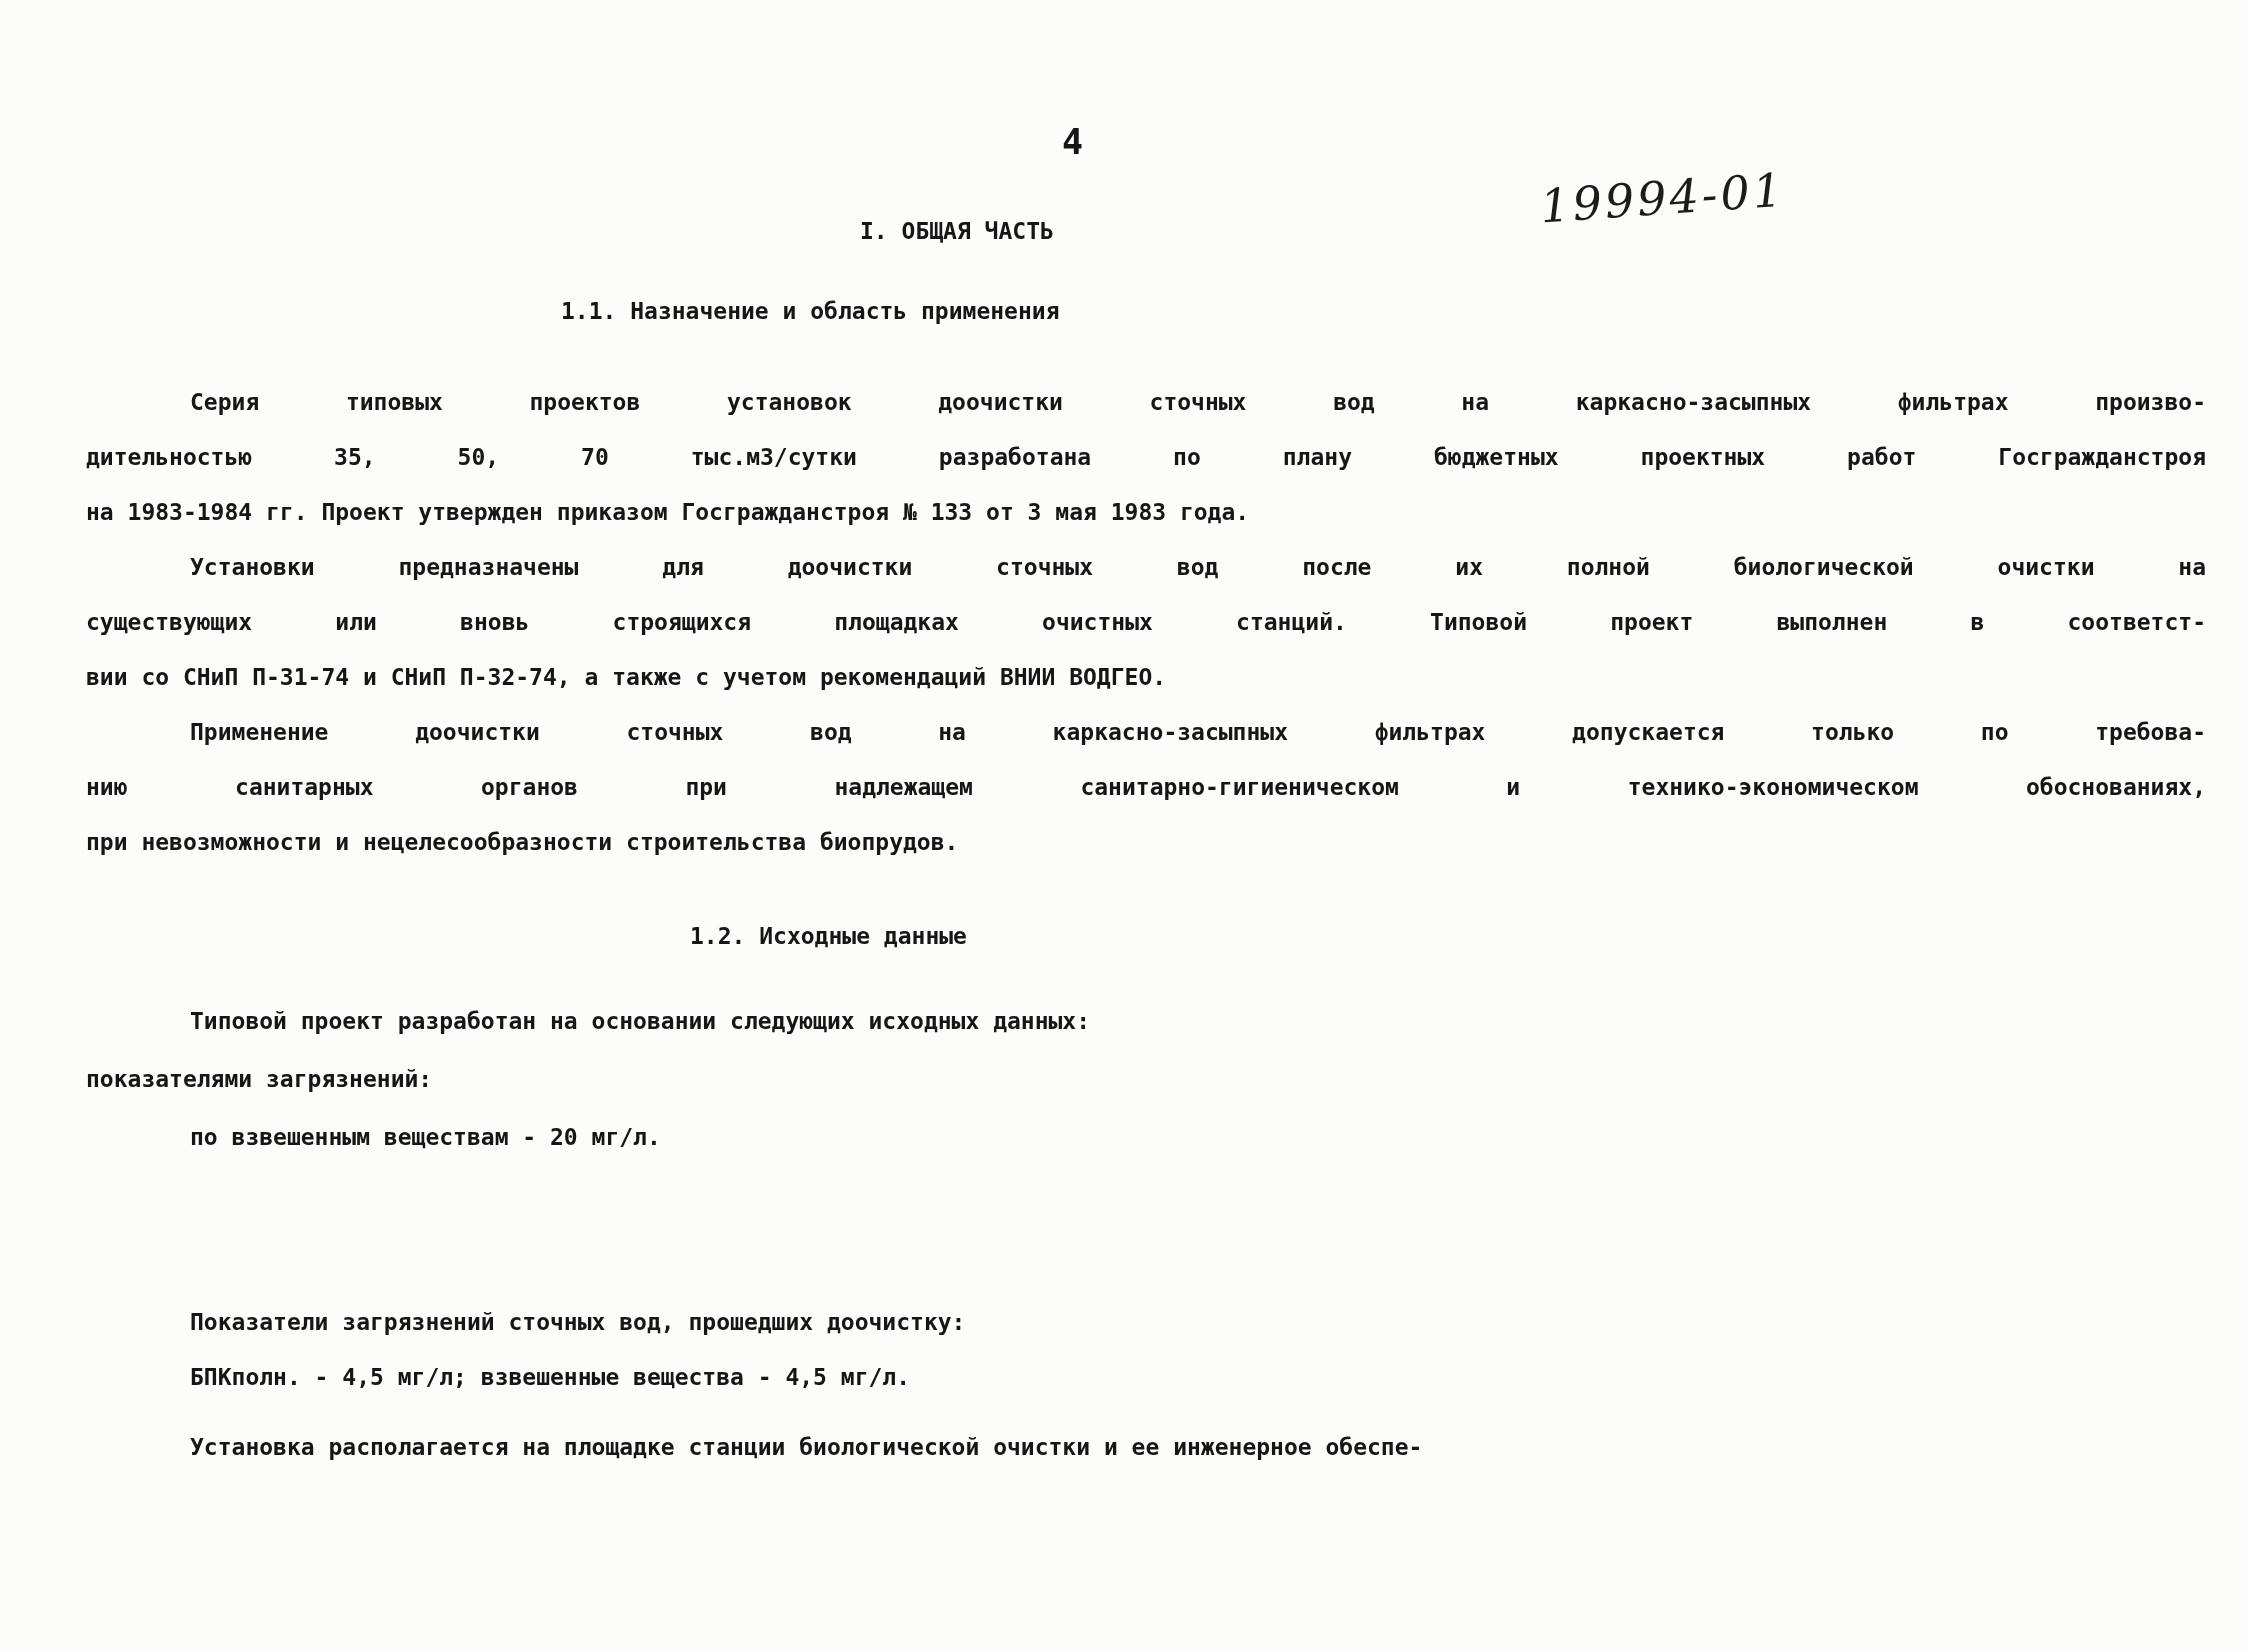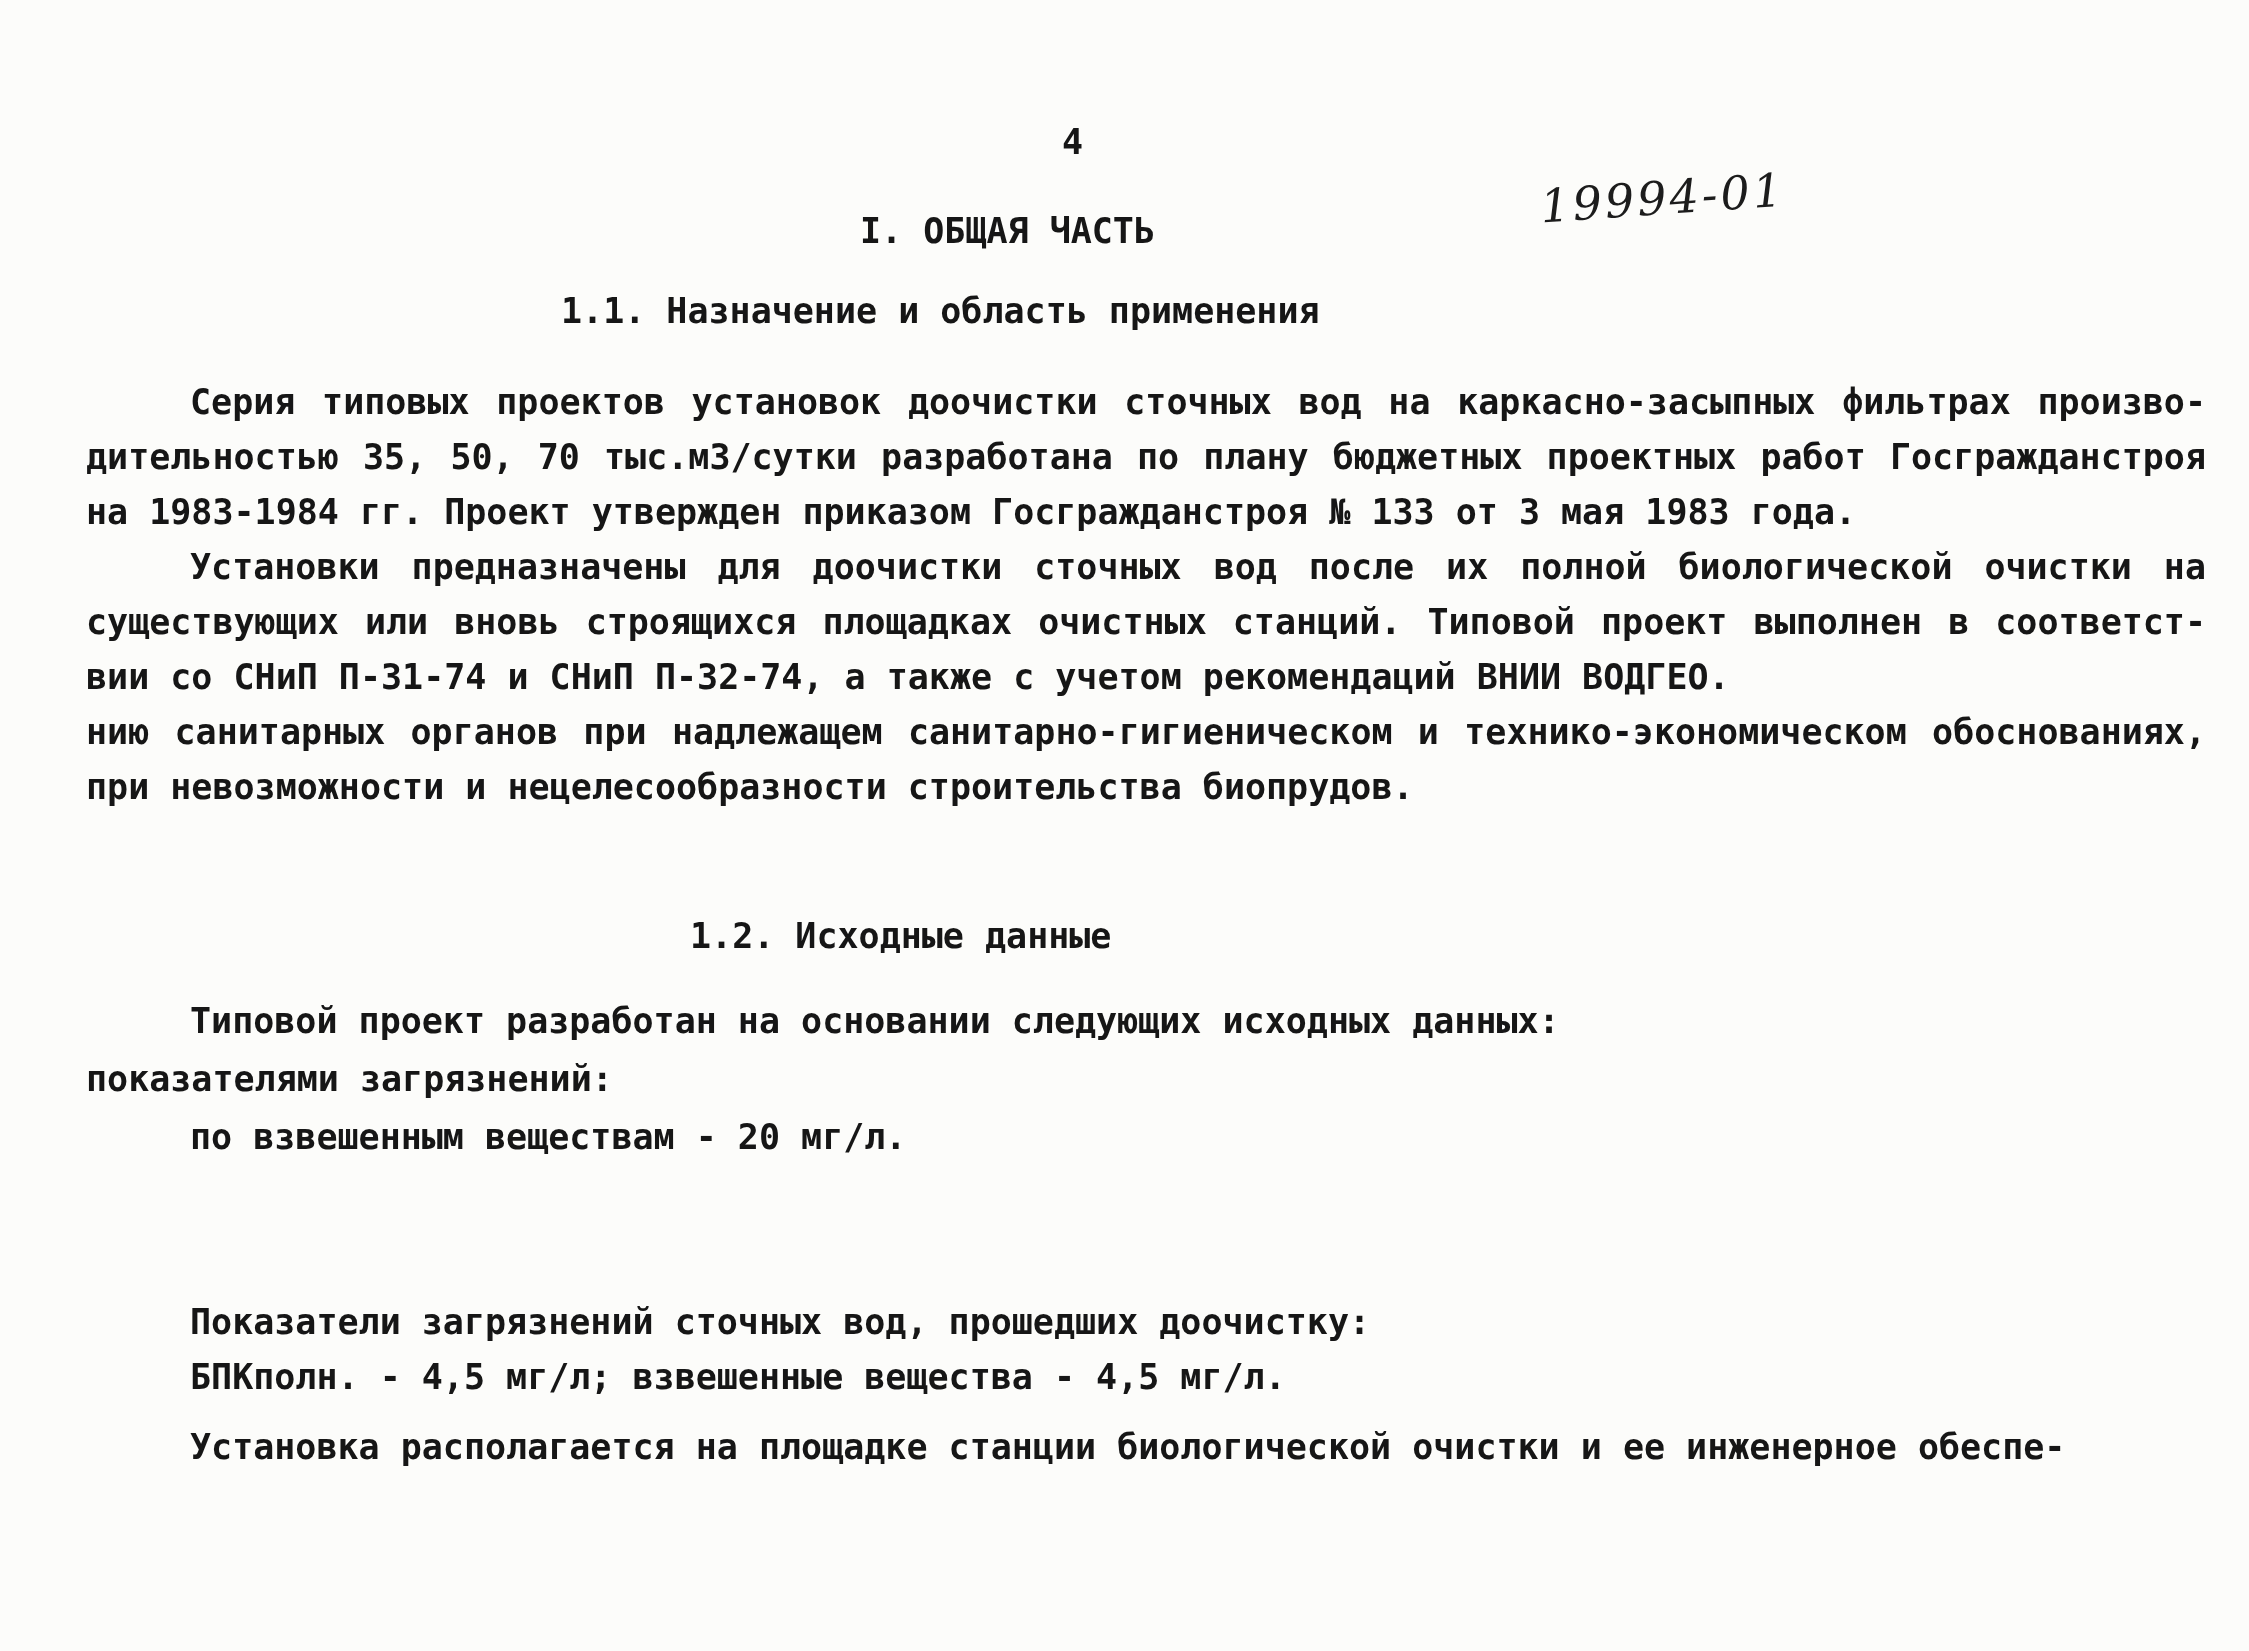--- a/index.html
+++ b/index.html
@@ -12,21 +12,21 @@
     width: 2250px;
     height: 1652px;
     background: #fcfcfa;
     overflow: hidden;
     font-family: "DejaVu Sans Mono", "Liberation Mono", monospace;
     color: #161616;
   }
   .tw {
     font-family: "DejaVu Sans Mono", "Liberation Mono", monospace;
     font-weight: 700;
-    font-size: 35px;
+    font-size: 23px;
     line-height: 55px;
     white-space: normal;
   }
   .abs { position: absolute; }
   .textcol {
     left: 65px;
     width: 2120px;
     margin-left: 21px;
   }
   .line { display: block; }
@@ -90,20 +90,21 @@
 
   <div class="abs tw sec11-heading">1.1. Назначение и область применения</div>
 
   <div class="abs tw textcol sec11-body">
     <span class="line fill indent">Серия типовых проектов установок доочистки сточных вод на каркасно-засыпных фильтрах произво-</span>
     <span class="line fill">дительностью 35, 50, 70 тыс.м3/сутки разработана по плану бюджетных проектных работ Госгражданстроя</span>
     <span class="line">на 1983-1984 гг. Проект утвержден приказом Госгражданстроя № 133 от 3 мая 1983 года.</span>
     <span class="line fill indent">Установки предназначены для доочистки сточных вод после их полной биологической очистки на</span>
     <span class="line fill">существующих или вновь строящихся площадках очистных станций. Типовой проект выполнен в соответст-</span>
     <span class="line">вии со СНиП П-31-74 и СНиП П-32-74, а также с учетом рекомендаций ВНИИ ВОДГЕО.</span>
+    <span class="line fill indent">Применение доочистки сточных вод на каркасно-засыпных фильтрах допускается только по требова-</span>
     <span class="line fill">нию санитарных органов при надлежащем санитарно-гигиеническом и технико-экономическом обоснованиях,</span>
     <span class="line">при невозможности и нецелесообразности строительства биопрудов.</span>
   </div>
 
   <div class="abs tw sec12-heading">1.2. Исходные данные</div>
 
   <div class="abs tw textcol sec12-intro">
     <span class="line indent">Типовой проект разработан на основании следующих исходных данных:</span>
     <span class="line">показателями загрязнений:</span>
     <span class="line indent">по взвешенным веществам - 20 мг/л.</span>

